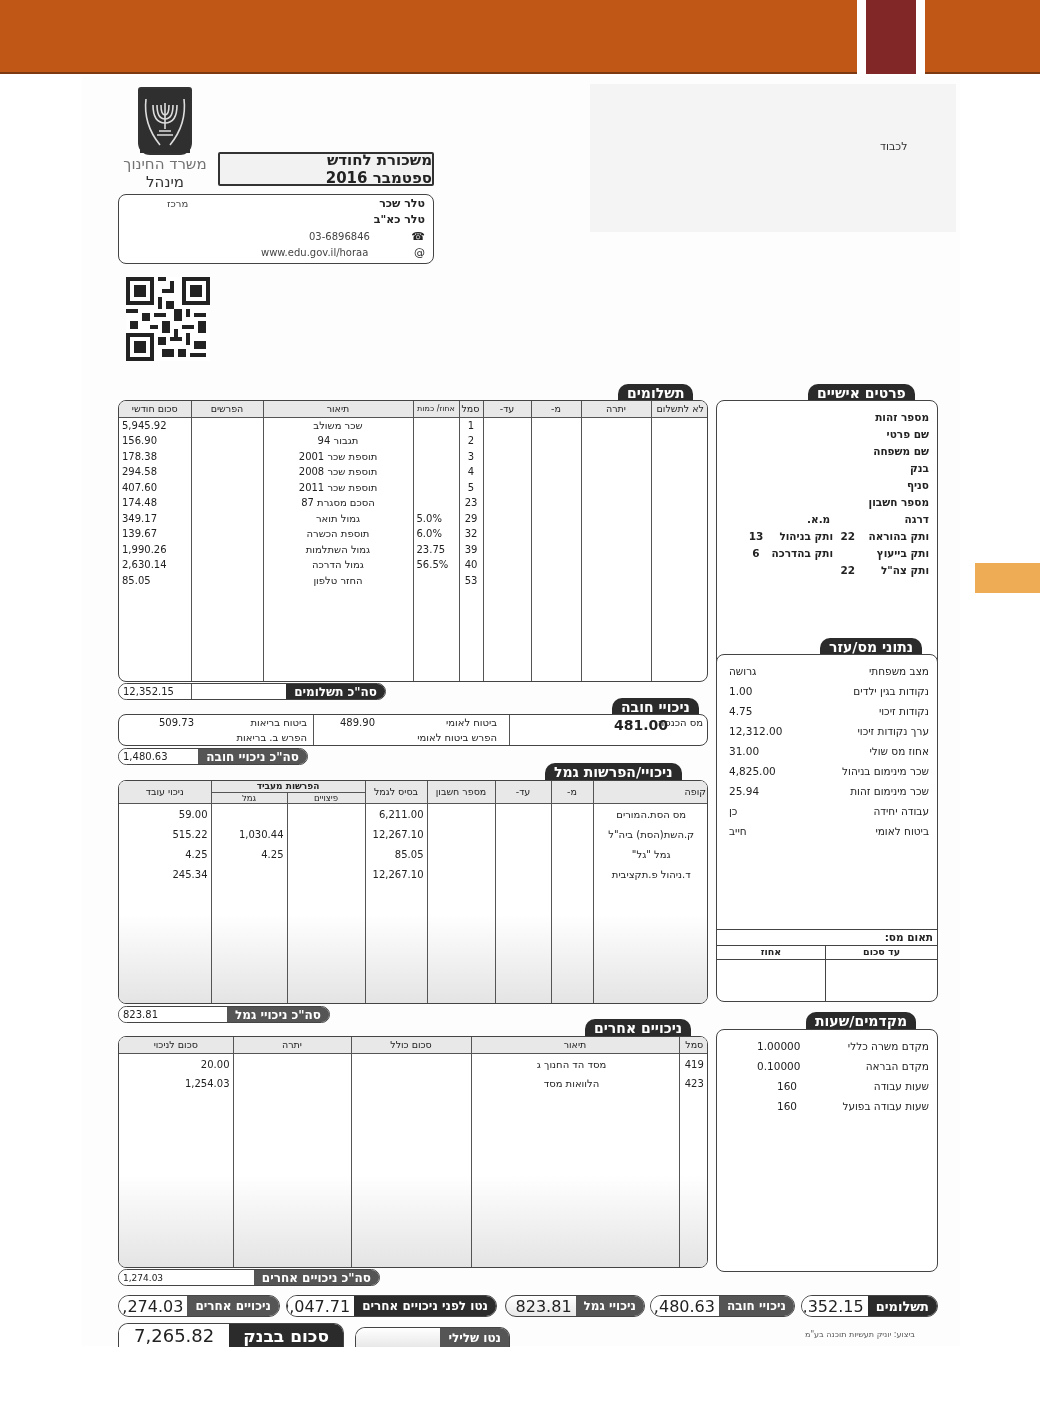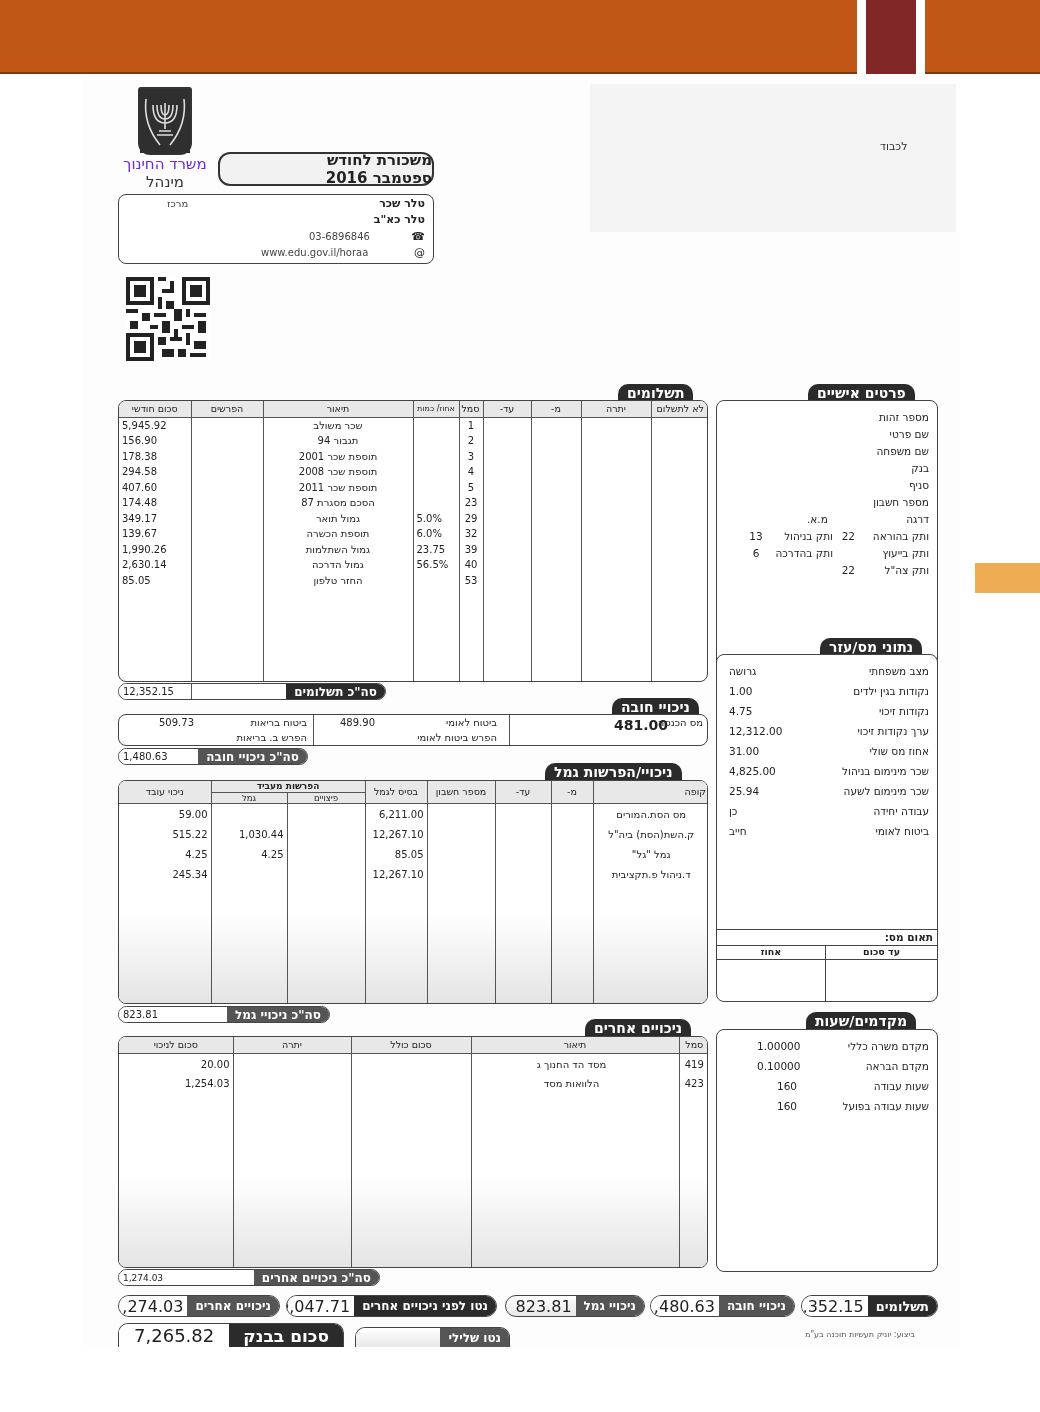--- a/index.html
+++ b/index.html
@@ -15,24 +15,24 @@
   .banner-gap2 { left:916px; top:0; width:9px; height:74px; background:#fff; }
   .side-tab { left:975px; top:563px; width:65px; height:30px; background:#eeac55; }
 
   .page { left:82px; top:76px; width:878px; height:1270px; background:#fdfdfd; }
 
   .addressee { left:590px; top:84px; width:366px; height:148px; background:#f4f4f4; }
   .addressee-label { left:880px; top:140px; font-size:11px; color:#333; }
 
   
   .emblem { left:138px; top:87px; width:54px; height:68px; border:2px solid #333; border-radius:3px 3px 12px 12px; background:#2f2f2f; }
-  .org-name { left:120px; top:156px; width:90px; text-align:center; font-size:15px; color:#6d28d9; line-height:16px; }
+  .org-name { left:120px; top:156px; width:90px; text-align:center; font-size:15px; color:#737373; line-height:16px; }
   .org-sub { left:120px; top:173px; width:90px; text-align:center; font-size:15px; color:#333; }
 
-  .title-box { left:218px; top:152px; width:216px; height:34px; border:2px solid #333; border-radius:12px; background:#f2f2f2; display:flex; align-items:center; justify-content:center; font-size:15px; font-weight:bold;padding-left:44px; }
+  .title-box { left:218px; top:152px; width:216px; height:34px; border:2px solid #333; border-radius:2px; background:#f2f2f2; display:flex; align-items:center; justify-content:center; font-size:15px; font-weight:bold;padding-left:44px; }
 
   .contact-box { left:118px; top:194px; width:316px; height:70px; border:1.5px solid #444; border-radius:8px; background:#fff; }
   .contact-row { right:8px; font-size:11px; }
   .contact-left { font-size:10px; color:#444; }
 
   .qr { left:125px; top:277px; width:86px; height:84px; }
 
   
   .sec-head { background:#2b2b2b; color:#fff; font-weight:bold; font-size:14px; border-radius:10px 10px 0 0; padding:1px 9px; white-space:nowrap; direction:rtl; }
   .box { border:1.5px solid #444; border-radius:8px; background:#fff; overflow:hidden; }
@@ -371,21 +371,21 @@
       </tr>
     </tbody>
   </table>
 </div>
 <div class="abs pill" style="left:118px;top:1269px;width:262px;height:17px;">
   <span class="pill-label gray" style="font-size:12px;">סה"כ ניכויים אחרים</span>
   <span class="pill-value" style="font-size:9px;flex:1;">1,274.03</span>
 </div>
 
 <div class="abs sec-head" style="left:808px;top:384px;">פרטים אישיים</div>
-<div class="abs box" style="left:716px;top:400px;width:222px;height:284px;padding-top:8px;">
+<div class="abs box" style="left:716px;top:400px;width:222px;height:284px;padding-top:8px;font-weight:bold;">
   <div class="kv">
       <span class="k">מספר זהות</span>
       <span class="v"></span>
     </div>
   <div class="kv">
       <span class="k">שם פרטי</span>
       <span class="v"></span>
     </div>
   <div class="kv">
       <span class="k">שם משפחה</span>
@@ -446,21 +446,21 @@
       </div>
     <div class="kv" style="height:20px;line-height:20px;">
         <span class="k">אחוז מס שולי</span>
         <span class="v">31.00</span>
       </div>
     <div class="kv" style="height:20px;line-height:20px;">
         <span class="k">שכר מינימום בניהול</span>
         <span class="v">4,825.00</span>
       </div>
     <div class="kv" style="height:20px;line-height:20px;">
-        <span class="k">שכר מינימום לשעה</span>
+        <span class="k">שכר מינימום זהות</span>
         <span class="v">25.94</span>
       </div>
     <div class="kv" style="height:20px;line-height:20px;">
         <span class="k">עבודה יחידה</span>
         <span class="v" style="direction:rtl;text-align:left;">כן</span>
       </div>
     <div class="kv" style="height:20px;line-height:20px;">
         <span class="k">ביטוח לאומי</span>
         <span class="v" style="direction:rtl;text-align:left;">חייב</span>
       </div>

